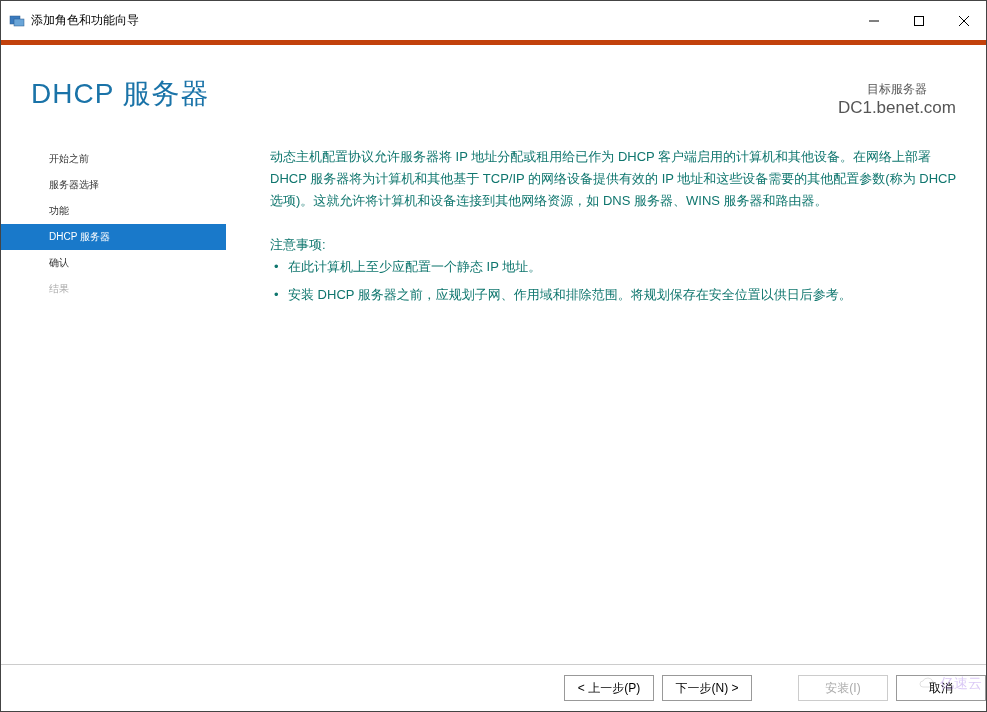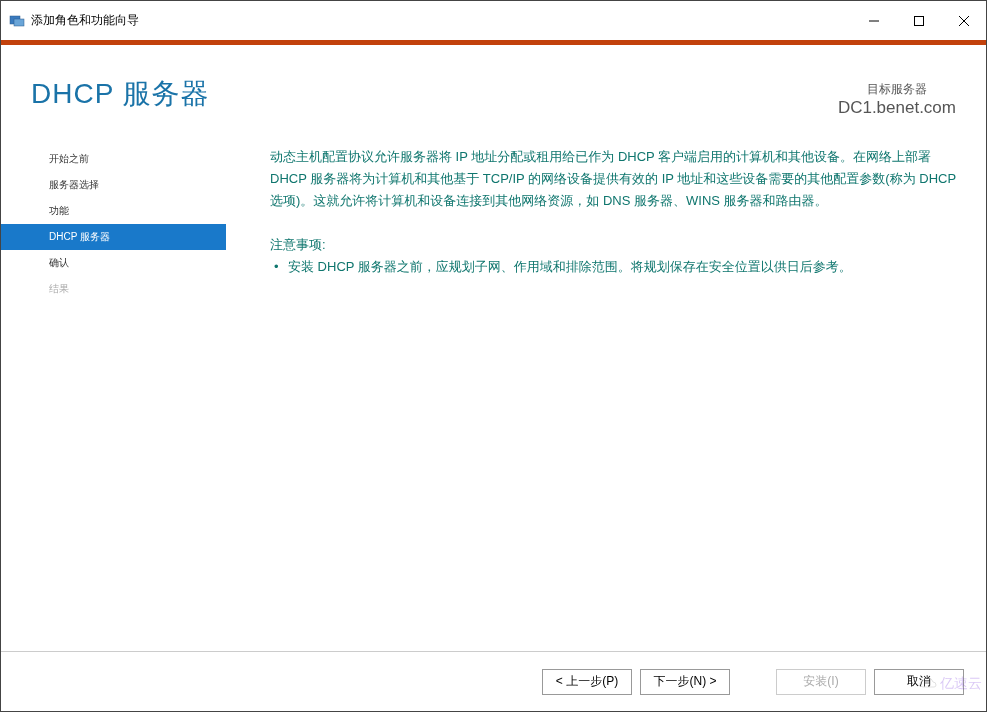--- a/index.html
+++ b/index.html
@@ -120,26 +120,25 @@
       margin-bottom: 6px;
     }
     .note-list li::before {
       content: "•";
       position: absolute;
       left: 2px;
       top: 0;
       font-size: 13px;
     }
     .footer-bar {
-      height: 60px;
+      height: 47px;
       border-top: 1px solid #ccc;
       display: flex;
       align-items: center;
       justify-content: flex-end;
-      padding-right: 22px;
       gap: 8px;
     }
     .btn {
       min-width: 90px;
       height: 26px;
       border: 1px solid #999;
       background: #fff;
       font-size: 12px;
       cursor: pointer;
       padding: 0 10px;
@@ -212,20 +211,21 @@
       <div class="nav-item">功能</div>
       <div class="nav-item active">DHCP 服务器</div>
       <div class="nav-item">确认</div>
       <div class="nav-item disabled">结果</div>
     </div>
 
     <div class="content-pane">
       <p class="desc-text">动态主机配置协议允许服务器将 IP 地址分配或租用给已作为 DHCP 客户端启用的计算机和其他设备。在网络上部署 DHCP 服务器将为计算机和其他基于 TCP/IP 的网络设备提供有效的 IP 地址和这些设备需要的其他配置参数(称为 DHCP 选项)。这就允许将计算机和设备连接到其他网络资源，如 DNS 服务器、WINS 服务器和路由器。</p>
       <p class="note-heading">注意事项:</p>
       <ul class="note-list">
+        <li>在此计算机上至少应配置一个静态 IP 地址。</li>
         <li>安装 DHCP 服务器之前，应规划子网、作用域和排除范围。将规划保存在安全位置以供日后参考。</li>
       </ul>
     </div>
   </div>
 
   <div class="footer-bar">
     <button class="btn">&lt; 上一步(P)</button>
     <button class="btn">下一步(N) &gt;</button>
     <div class="btn-gap"></div>
     <button class="btn" disabled="">安装(I)</button>

